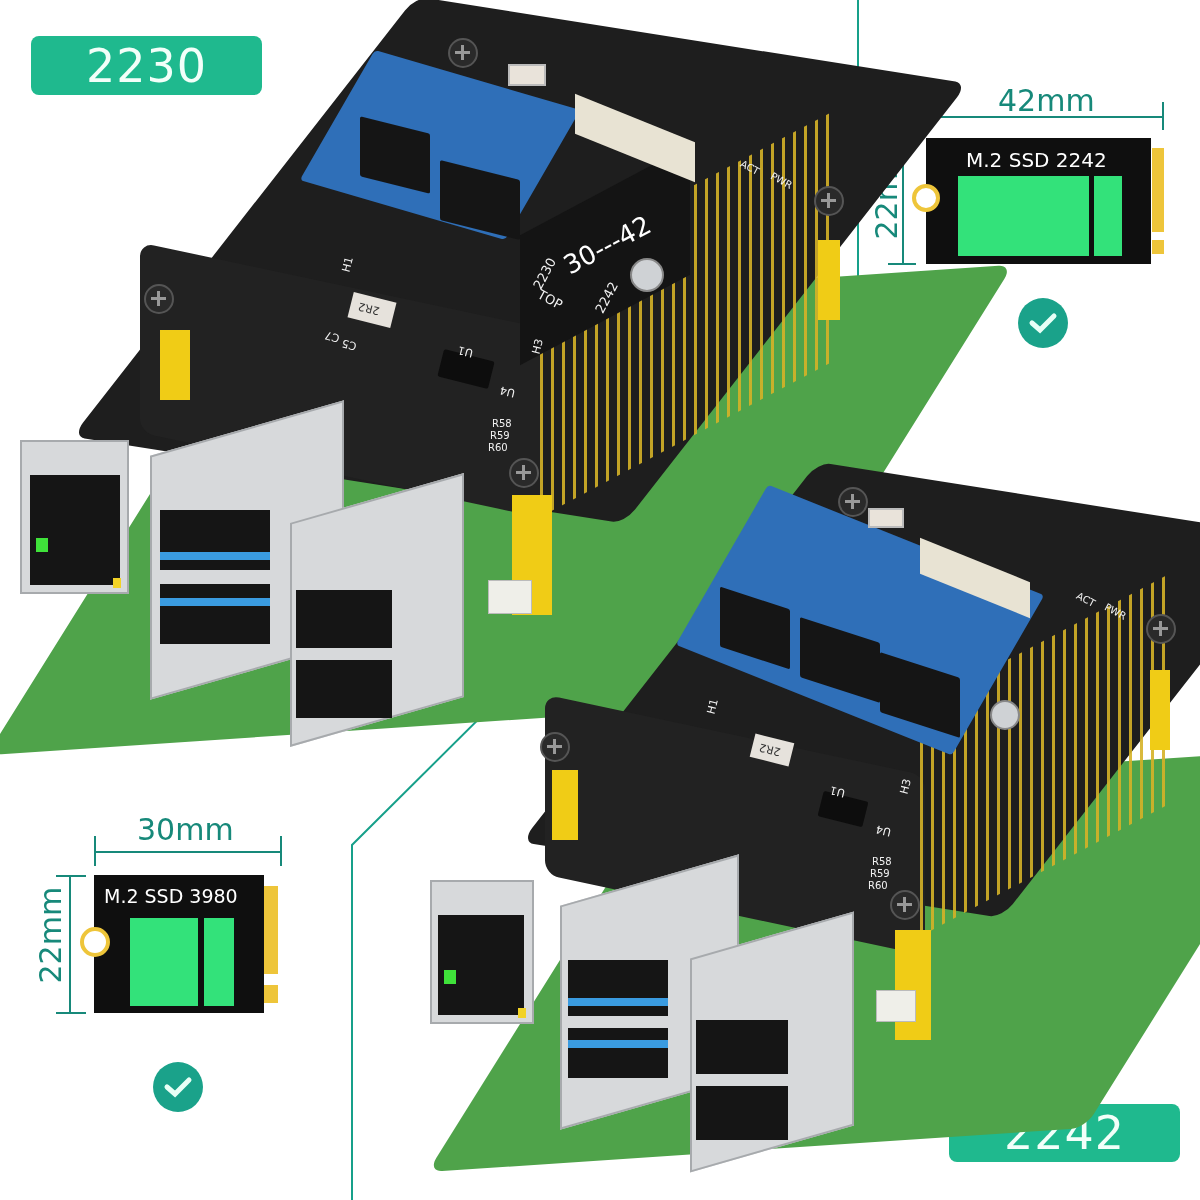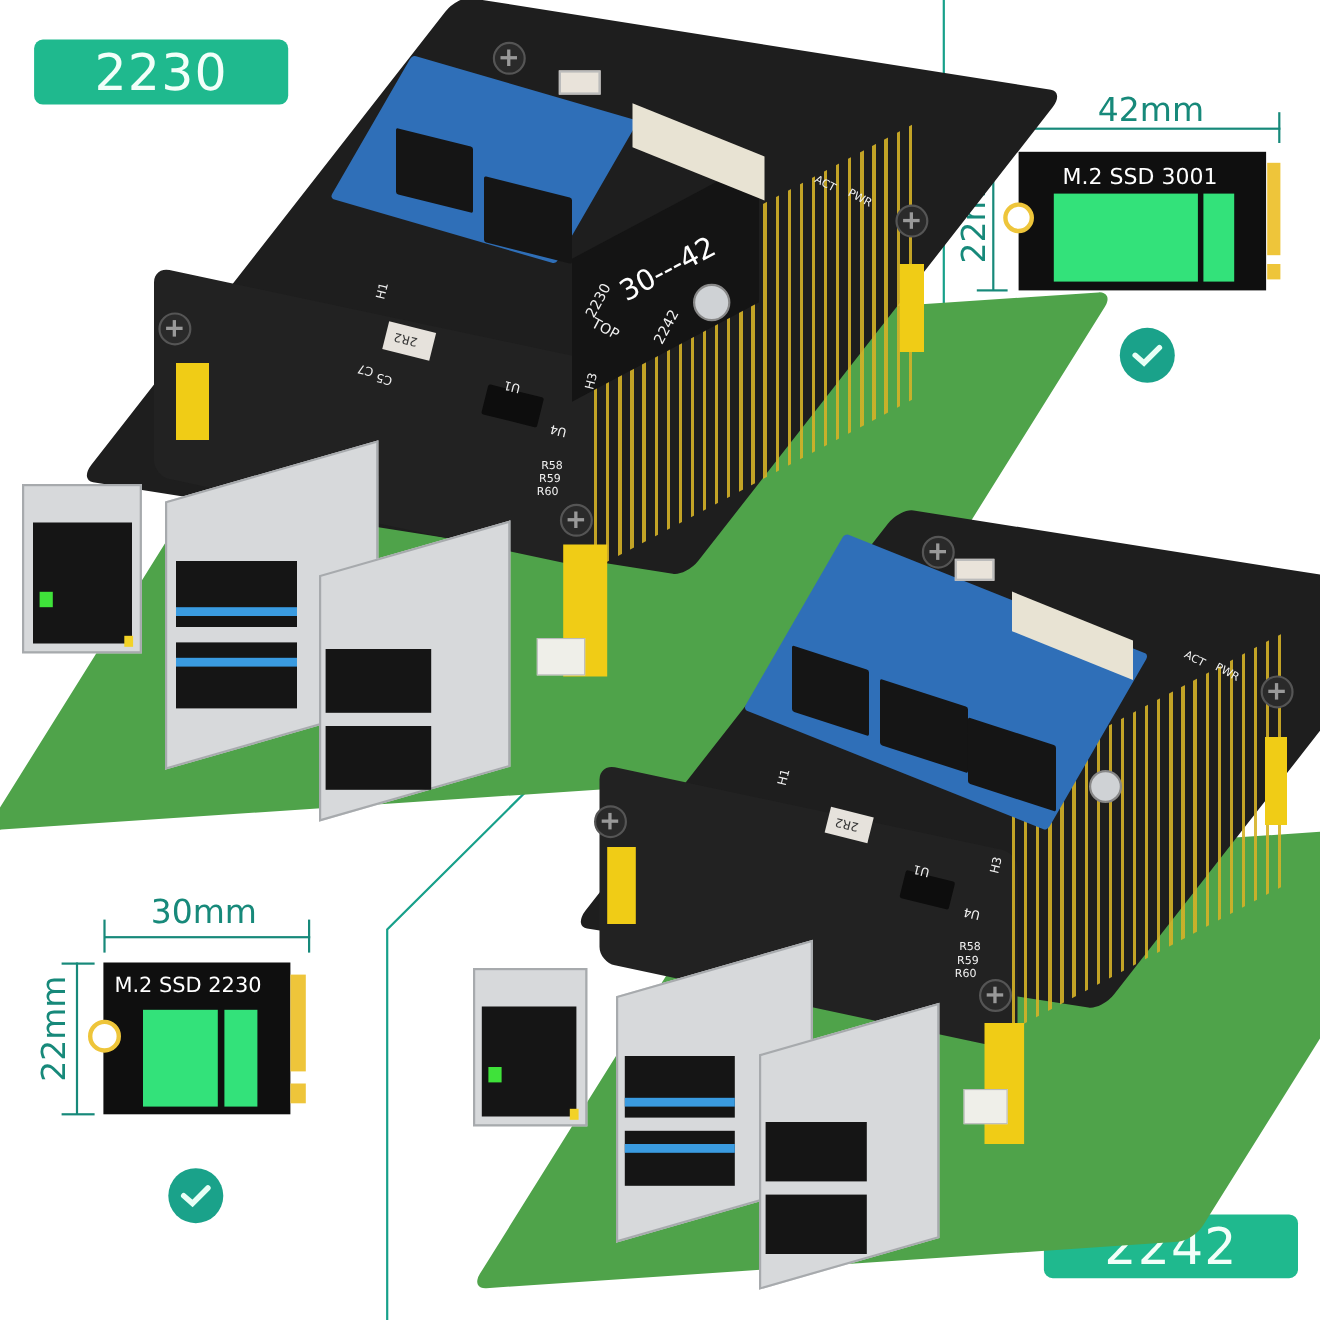--- a/index.html
+++ b/index.html
@@ -53,21 +53,21 @@
   <div class="abs" style="left:927px;top:116px;width:237px;height:2px;background:#17897a;"></div>
   <div class="abs" style="left:926px;top:102px;width:2px;height:28px;background:#17897a;"></div>
   <div class="abs" style="left:1162px;top:102px;width:2px;height:28px;background:#17897a;"></div>
 
   <div class="dim-v" style="left:846px;top:182px;width:80px;text-align:center;">22mm</div>
   <div class="abs" style="left:902px;top:138px;width:2px;height:126px;background:#17897a;"></div>
   <div class="abs" style="left:888px;top:138px;width:28px;height:2px;background:#17897a;"></div>
   <div class="abs" style="left:888px;top:263px;width:28px;height:2px;background:#17897a;"></div>
 
   <div class="ssd" style="left:926px;top:138px;width:225px;height:126px;">
-    <div class="ssd-title" style="left:40px;top:10px;">M.2  SSD  3001</div>
+    <div class="ssd-title" style="left:40px;top:10px;">M.2  SSD  2242</div>
     <div class="chip" style="left:32px;top:38px;width:131px;height:80px;"></div>
     <div class="chip" style="left:168px;top:38px;width:28px;height:80px;"></div>
     <div class="notch-hole" style="left:-14px;top:46px;width:20px;height:20px;"></div>
   </div>
   <div class="gold" style="left:1152px;top:148px;width:12px;height:84px;"></div>
   <div class="gold" style="left:1152px;top:240px;width:12px;height:14px;"></div>
 
   <div class="check" style="left:1018px;top:298px;width:50px;height:50px;">
     <svg width="30" height="22" viewBox="0 0 30 22">
         <polyline points="4,11 12,18 26,4" fill="none" stroke="#e8fff6" stroke-width="5" stroke-linecap="round"></polyline>
@@ -78,21 +78,21 @@
 <div>
   <div class="dim-label" style="left:137px;top:815px;text-align:right;">30mm</div>
   <div class="abs" style="left:95px;top:851px;width:187px;height:2px;background:#17897a;"></div>
   <div class="abs" style="left:94px;top:836px;width:2px;height:30px;background:#17897a;"></div>
   <div class="abs" style="left:280px;top:836px;width:2px;height:30px;background:#17897a;"></div>
   <div class="dim-v" style="left:10px;top:926px;width:80px;text-align:center;">22mm</div>
   <div class="abs" style="left:69px;top:875px;width:2px;height:138px;background:#17897a;"></div>
   <div class="abs" style="left:56px;top:875px;width:30px;height:2px;background:#17897a;"></div>
   <div class="abs" style="left:56px;top:1012px;width:30px;height:2px;background:#17897a;"></div>
   <div class="ssd" style="left:94px;top:875px;width:170px;height:138px;">
-    <div class="ssd-title" style="left:10px;top:10px;font-size:19px;">M.2  SSD  2230</div>
+    <div class="ssd-title" style="left:10px;top:10px;font-size:19px;">M.2  SSD  3980</div>
     <div class="chip" style="left:36px;top:43px;width:68px;height:88px;"></div>
     <div class="chip" style="left:110px;top:43px;width:30px;height:88px;"></div>
     <div class="notch-hole" style="left:-14px;top:52px;width:22px;height:22px;"></div>
   </div>
   <div class="gold" style="left:264px;top:886px;width:14px;height:88px;"></div>
   <div class="gold" style="left:264px;top:985px;width:14px;height:18px;"></div>
   <div class="check" style="left:153px;top:1062px;width:50px;height:50px;">
     <svg width="30" height="22" viewBox="0 0 30 22">
         <polyline points="4,11 12,18 26,4" fill="none" stroke="#e8fff6" stroke-width="5" stroke-linecap="round"></polyline>
       </svg>

